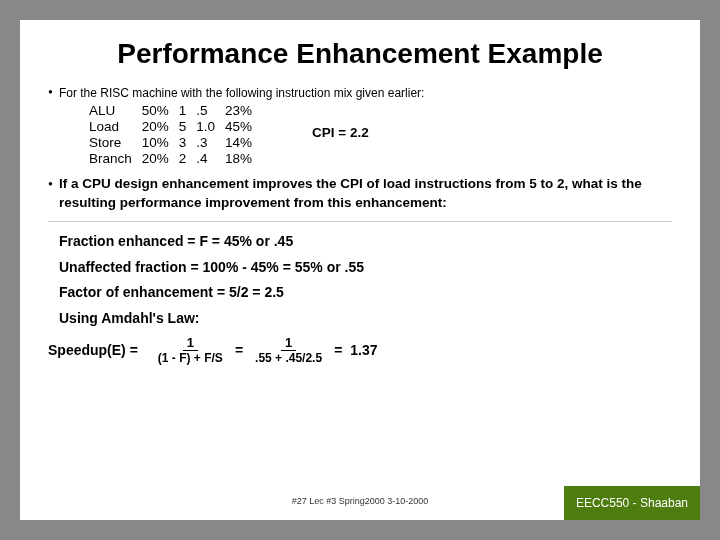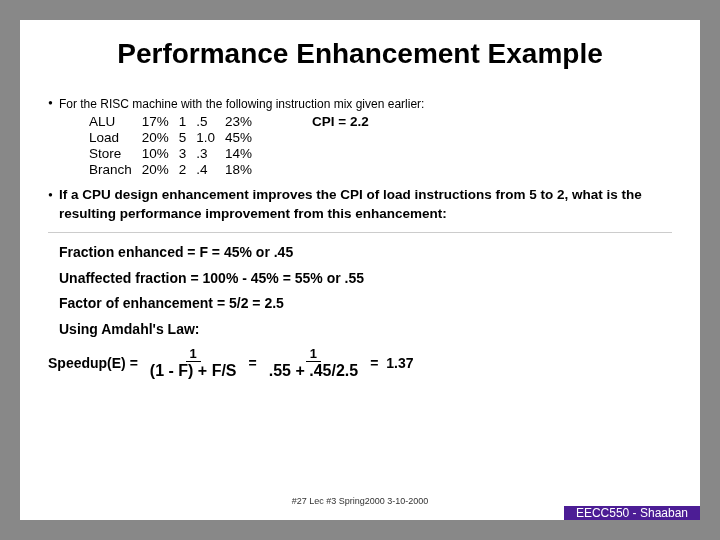--- a/index.html
+++ b/index.html
@@ -16,21 +16,21 @@
       background: white;
       width: 680px;
       min-height: 500px;
       padding: 18px 28px 16px 28px;
       position: relative;
     }
     .title {
       font-size: 28px;
       font-weight: bold;
       text-align: center;
-      margin-bottom: 24px;
+      margin-bottom: 13px;
       font-family: Arial, sans-serif;
     }
     .bullet-section {
       margin-bottom: 8px;
     }
     .bullet-item {
       display: flex;
       align-items: flex-start;
       margin-bottom: 6px;
     }
@@ -91,52 +91,52 @@
       font-size: 14px;
       margin-top: 4px;
     }
     .speedup-row {
       display: flex;
       align-items: center;
       margin-top: 2px;
     }
     .speedup-label {
       font-weight: bold;
-      margin-right: 4px;
+      margin-right: 12px;
       white-space: nowrap;
     }
     .fraction-block {
       display: inline-flex;
       flex-direction: column;
       align-items: center;
       margin: 0 4px;
       vertical-align: middle;
     }
     .fraction-num {
       border-bottom: 1px solid black;
       padding: 0 4px;
       text-align: center;
       font-size: 13px;
     }
     .fraction-den {
       padding: 0 4px;
       text-align: center;
-      font-size: 16px;
+      font-size: 12px;
     }
     .equals {
       margin: 0 4px;
       font-size: 14px;
     }
     .footer-bar {
       position: absolute;
       bottom: 0;
       right: 0;
-      background: #4c1d95;
+      background: #4d7c0f;
       color: white;
-      padding: 0 12px;
+      padding: 10px 12px;
       font-size: 12px;
       font-family: Arial, sans-serif;
     }
     .footer-note {
       position: absolute;
       bottom: 14px;
       left: 50%;
       transform: translateX(-50%);
       font-size: 9px;
       color: #333;
@@ -159,21 +159,21 @@
     <div class="bullet-item">
       <span class="bullet-dot">•</span>
       <div>
         <span class="bullet-text">For the RISC machine with the following instruction mix given earlier:</span>
         <div class="instruction-table">
           <div class="row-with-note">
             <table>
               <tbody>
               <tr>
                 <td>ALU</td>
-                <td>17%</td>
+                <td>50%</td>
                 <td>1</td>
                 <td>.5</td>
                 <td>23%</td>
               </tr>
               <tr>
                 <td>Load</td>
                 <td>20%</td>
                 <td>5</td>
                 <td>1.0</td>
                 <td>45%</td>
@@ -187,21 +187,21 @@
               </tr>
               <tr class="table-row-branch">
                 <td>Branch</td>
                 <td>20%</td>
                 <td>2</td>
                 <td>.4</td>
                 <td>18%</td>
               </tr>
             </tbody>
               </table>
-            <div style="margin-left:30px; ">
+            <div style="margin-left:30px; margin-top: 22px;">
               <span class="cpi-note bold">CPI = 2.2</span>
             </div>
           </div>
         </div>
       </div>
     </div>
   </div>
 
   <div class="bullet-item" style="margin-bottom:6px;">
     <span class="bullet-dot">•</span>

